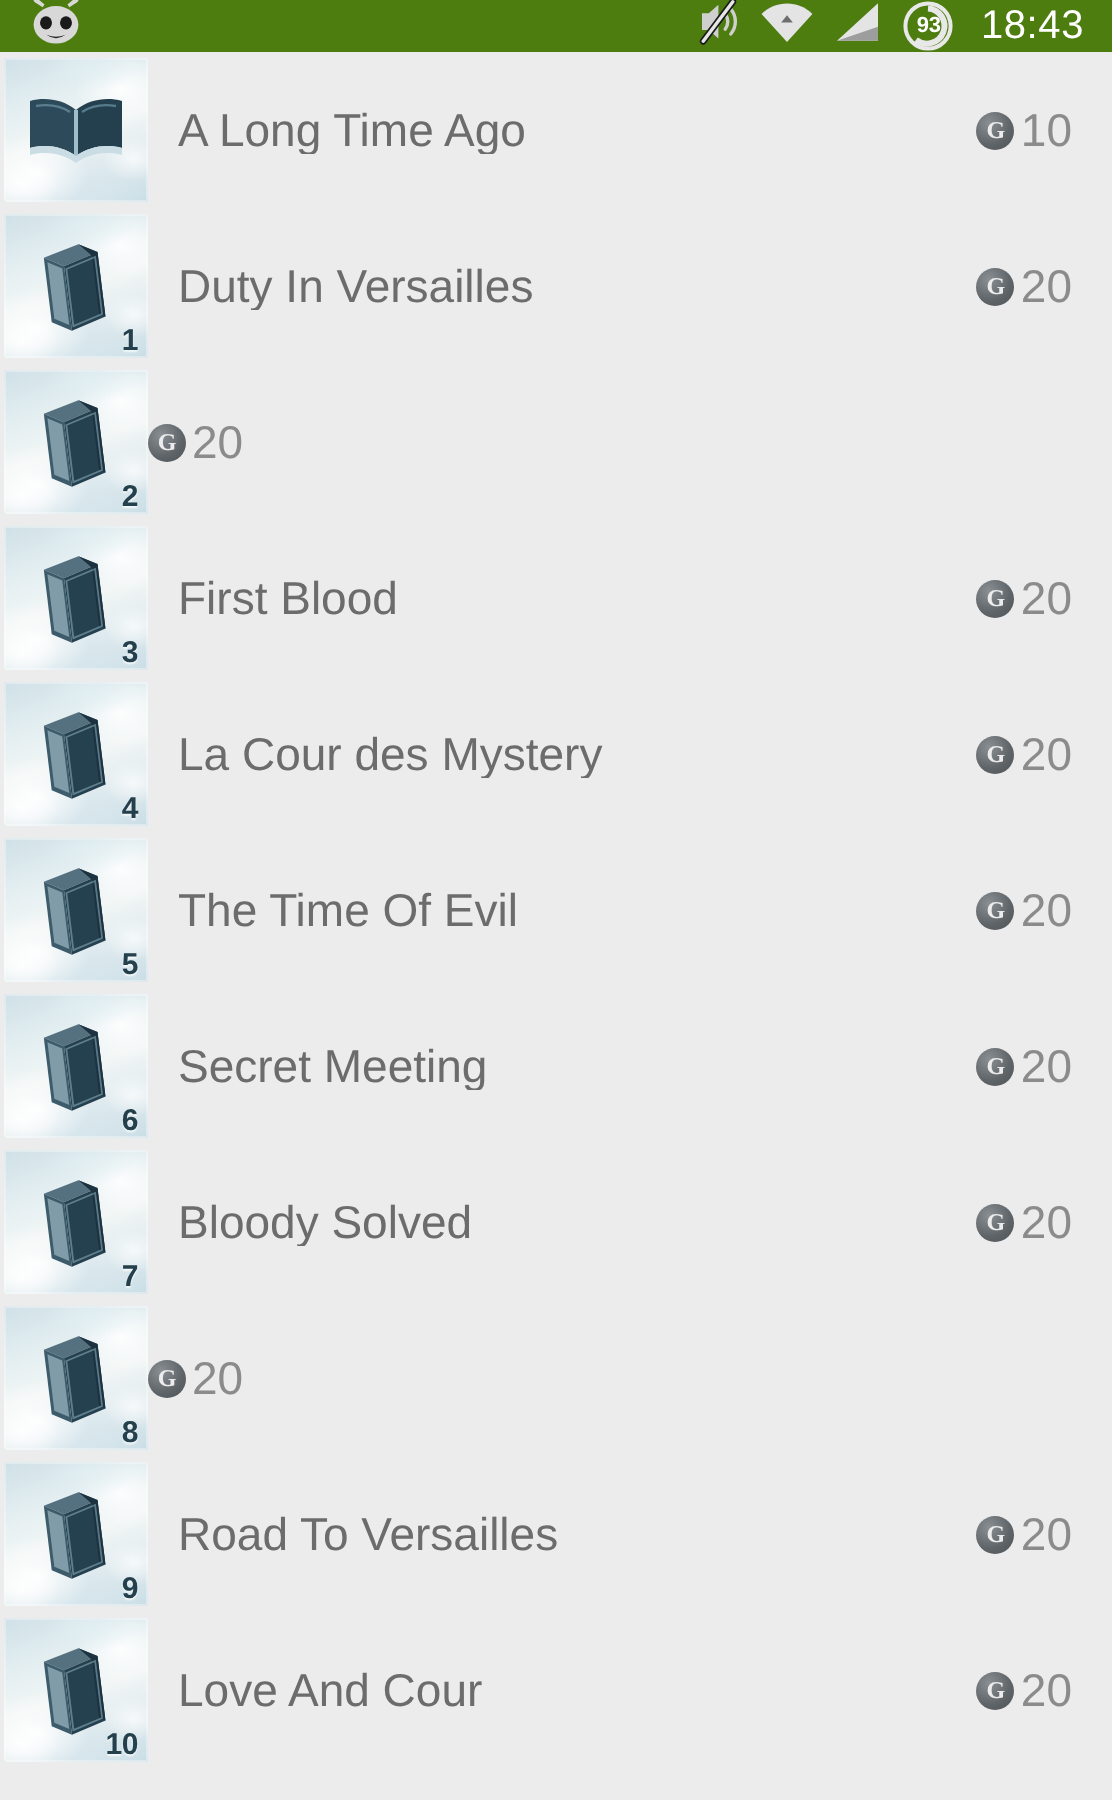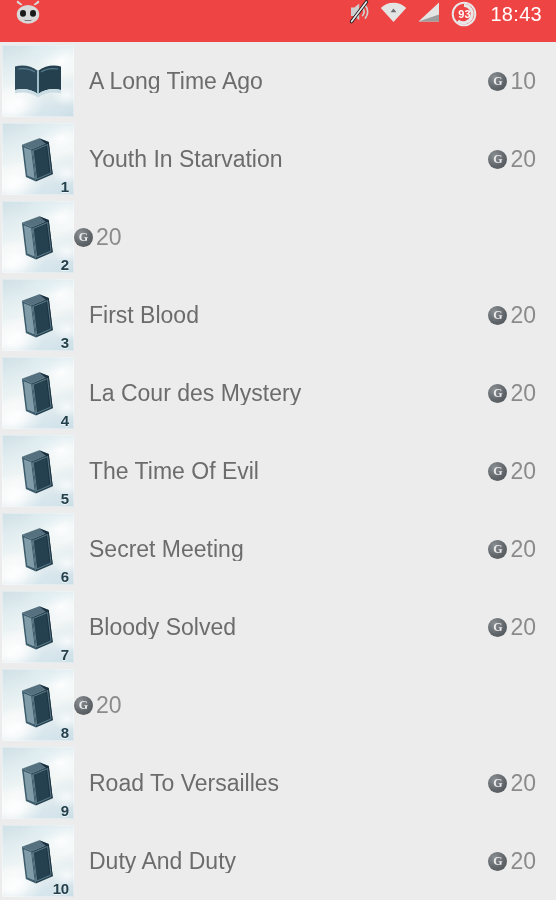--- a/index.html
+++ b/index.html
@@ -6,22 +6,22 @@
   body{
     width:556px;height:900px;overflow:hidden;
     background:#ECECEC;
     font-family:"Liberation Sans","DejaVu Sans",sans-serif;
     -webkit-font-smoothing:antialiased;
   }
   .phone{position:relative;width:556px;height:900px;background:#ECECEC;overflow:hidden;}
 
   
   .statusbar{
-    position:relative;height:42px;background:#ef4444;
-    display:flex;align-items:flex-start;box-sizing:border-box;
+    position:relative;height:26px;background:#4d7c0f;
+    display:flex;align-items:center;box-sizing:border-box;
     padding:0 14px 0 12px;
   }
   .sb-left{display:flex;align-items:center;}
   .sb-right{margin-left:auto;display:flex;align-items:center;gap:10px;}
   .sb-icon{display:block;}
   .sb-clock{
     color:#FFFFFF;font-size:20px;letter-spacing:0.3px;
     font-family:"Liberation Sans","DejaVu Sans",sans-serif;
     margin-left:3px;line-height:1;
   }
@@ -174,21 +174,21 @@
               <g transform="rotate(-7 36 38)">
                 <path d="M22 20 L40 15.5 L49 20.5 L31.5 25.5 Z" fill="#55707E"></path>
                 <path d="M22 20 L31.5 25.5 L31.5 58 L22 52.5 Z" fill="#3C5B6B"></path>
                 <path d="M31.5 25.5 L49 20.5 L49 53 L31.5 58 Z" fill="#25414F"></path>
                 <path d="M40 15.5 L49 20.5 L49 53 L46 51 L46 22 Z" fill="#1C3240"></path>
                 <path d="M23.5 22.5 L30.5 26.5 L30.5 55 L23.5 51 Z" fill="#B9D2DC" opacity="0.55"></path>
                 <path d="M32.5 27 L47.5 22.8 L47.5 51.5 L32.5 55.8 Z" fill="none" stroke="#8FB2C0" stroke-width="0.9" opacity="0.55"></path>
               </g>
             </svg></span><span class="badge-num">1</span>
     </div>
-    <div class="title">Youth In Starvation</div>
+    <div class="title">Duty In Versailles</div>
     <div class="score">
       <span class="g-chip">G</span>
       <span class="score-val">20</span>
     </div>
   </div>
       <div class="row">
     <div class="thumb">
       <div class="haze"></div>
       <span><svg width="72" height="72" viewBox="0 0 72 72" aria-hidden="true">
               <g transform="rotate(-7 36 38)">
@@ -352,21 +352,21 @@
               <g transform="rotate(-7 36 38)">
                 <path d="M22 20 L40 15.5 L49 20.5 L31.5 25.5 Z" fill="#55707E"></path>
                 <path d="M22 20 L31.5 25.5 L31.5 58 L22 52.5 Z" fill="#3C5B6B"></path>
                 <path d="M31.5 25.5 L49 20.5 L49 53 L31.5 58 Z" fill="#25414F"></path>
                 <path d="M40 15.5 L49 20.5 L49 53 L46 51 L46 22 Z" fill="#1C3240"></path>
                 <path d="M23.5 22.5 L30.5 26.5 L30.5 55 L23.5 51 Z" fill="#B9D2DC" opacity="0.55"></path>
                 <path d="M32.5 27 L47.5 22.8 L47.5 51.5 L32.5 55.8 Z" fill="none" stroke="#8FB2C0" stroke-width="0.9" opacity="0.55"></path>
               </g>
             </svg></span><span class="badge-num">10</span>
     </div>
-    <div class="title">Duty And Duty</div>
+    <div class="title">Love And Cour</div>
     <div class="score">
       <span class="g-chip">G</span>
       <span class="score-val">20</span>
     </div>
   </div>
     </div>
 
 </div>
 
 </body></html>

